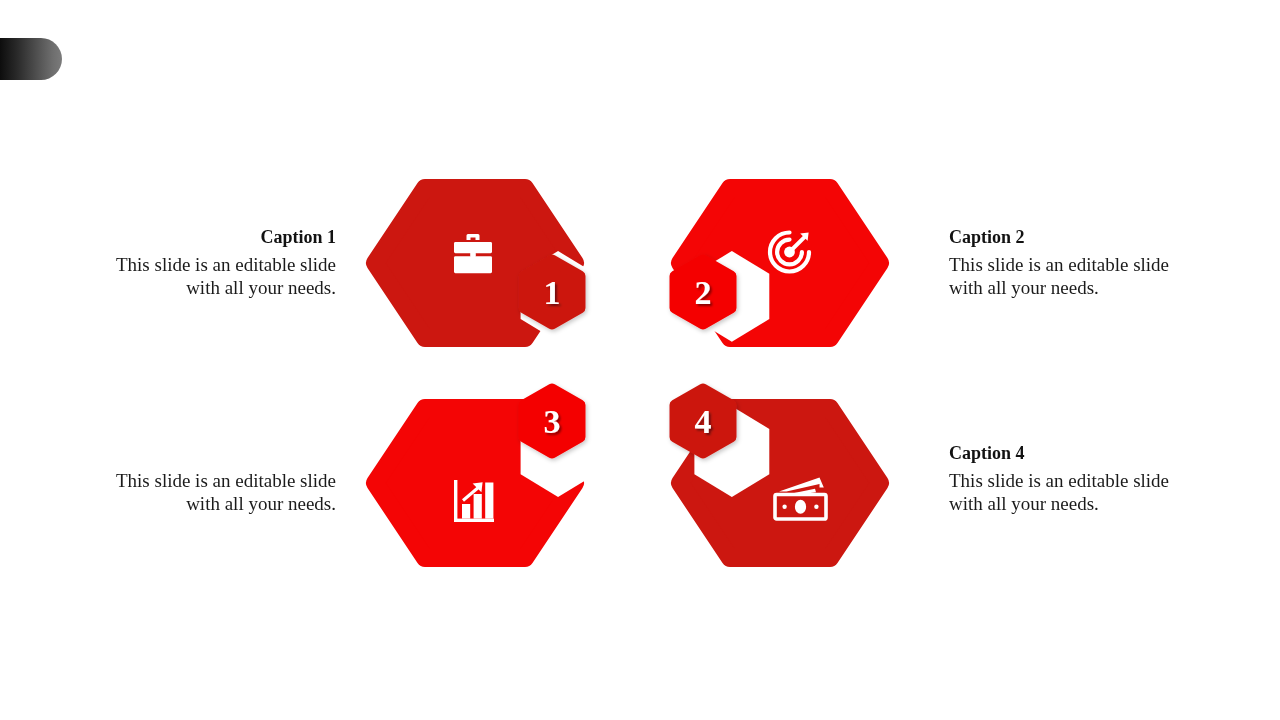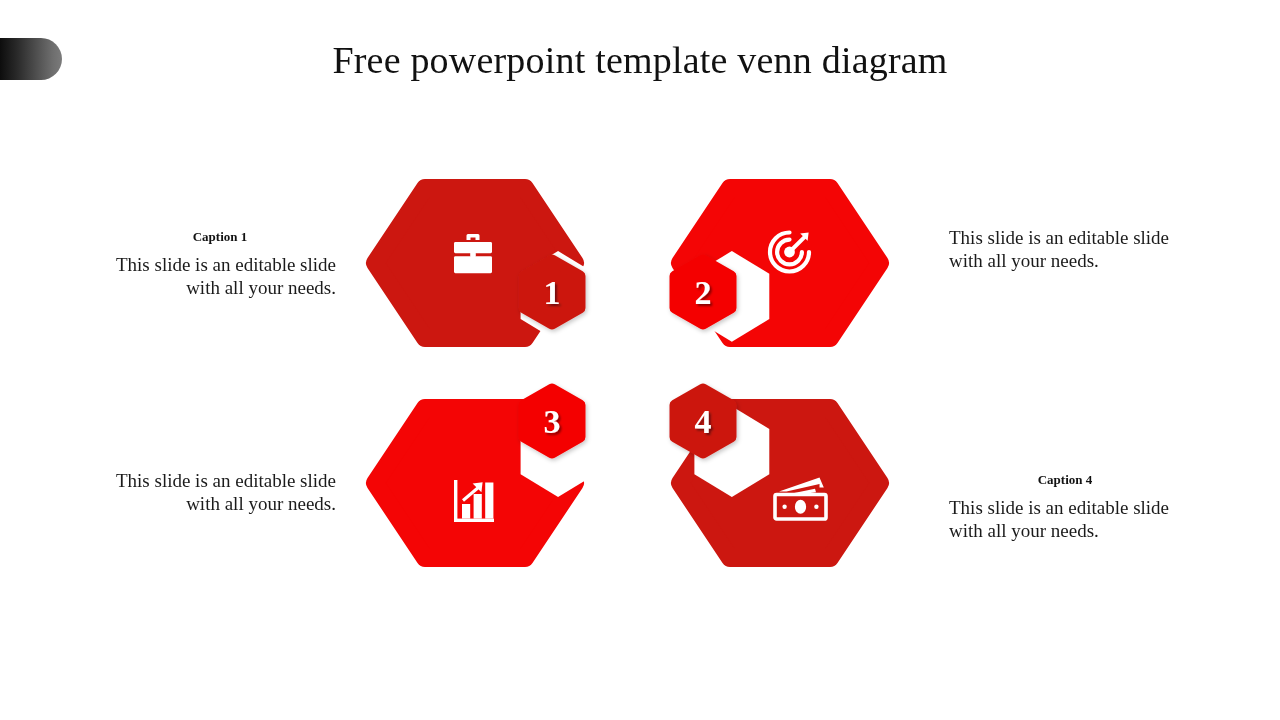--- a/index.html
+++ b/index.html
@@ -50,40 +50,39 @@
     line-height: 48px;
     white-space: nowrap;
   }
 
   
   .caption {
     position: absolute;
     width: 232px;
   }
   .caption .cap-title {
-    font-size: 13px;
+    font-size: 18px;
     font-weight: 700;
     color: #121212;
     line-height: 22px;
     margin-bottom: 5px;
-    text-align: center;
   }
   .caption .cap-body {
     font-size: 19px;
     font-weight: 400;
     color: #1b1b1b;
     line-height: 23px;
   }
   .caption.right-align { text-align: right; }
   .caption.left-align  { text-align: left; }
 
   #caption-1 { left: 104px; top: 226px; }
   #caption-2 { left: 949px; top: 226px; }
   #caption-3 { left: 104px; top: 469px; }
-  #caption-4 { left: 949px; top: 469px; }
+  #caption-4 { left: 949px; top: 442px; }
 
   
   #diagram {
     position: absolute;
     left: 350px;
     top: 150px;
     width: 580px;
     height: 460px;
   }
   #diagram svg { display: block; }
@@ -95,21 +94,20 @@
     fill: #ffffff;
   }
 </style>
 </head>
 <body>
 
 <div id="slide">
 
   <div class="corner-pill"></div>
 
-  <div class="slide-title">Free powerpoint template venn diagram</div>
 
   <div id="diagram">
     <svg width="580" height="460" viewBox="0 0 580 460" xmlns="http://www.w3.org/2000/svg">
       <defs>
 
         <filter id="numShadow" x="-60%" y="-60%" width="260%" height="260%">
           <feDropShadow dx="2" dy="2" stdDeviation="1.1" flood-color="#000000" flood-opacity="0.45"></feDropShadow>
         </filter>
 
         <filter id="badgeShadow" x="-40%" y="-40%" width="200%" height="200%">
@@ -209,20 +207,21 @@
 
   <div class="caption right-align" id="caption-1">
     <div class="cap-title">Caption 1</div>
     <div class="cap-body">
       <span>This slide is an editable slide</span>
       <span>with all your needs.</span>
     </div>
   </div>
 
   <div class="caption left-align" id="caption-2">
+    <div class="cap-title">Caption 2</div>
     <div class="cap-body">
       <span>This slide is an editable slide</span>
       <span>with all your needs.</span>
     </div>
   </div>
 
   <div class="caption right-align" id="caption-3">
     <div class="cap-body">
       <span>This slide is an editable slide</span>
       <span>with all your needs.</span>

